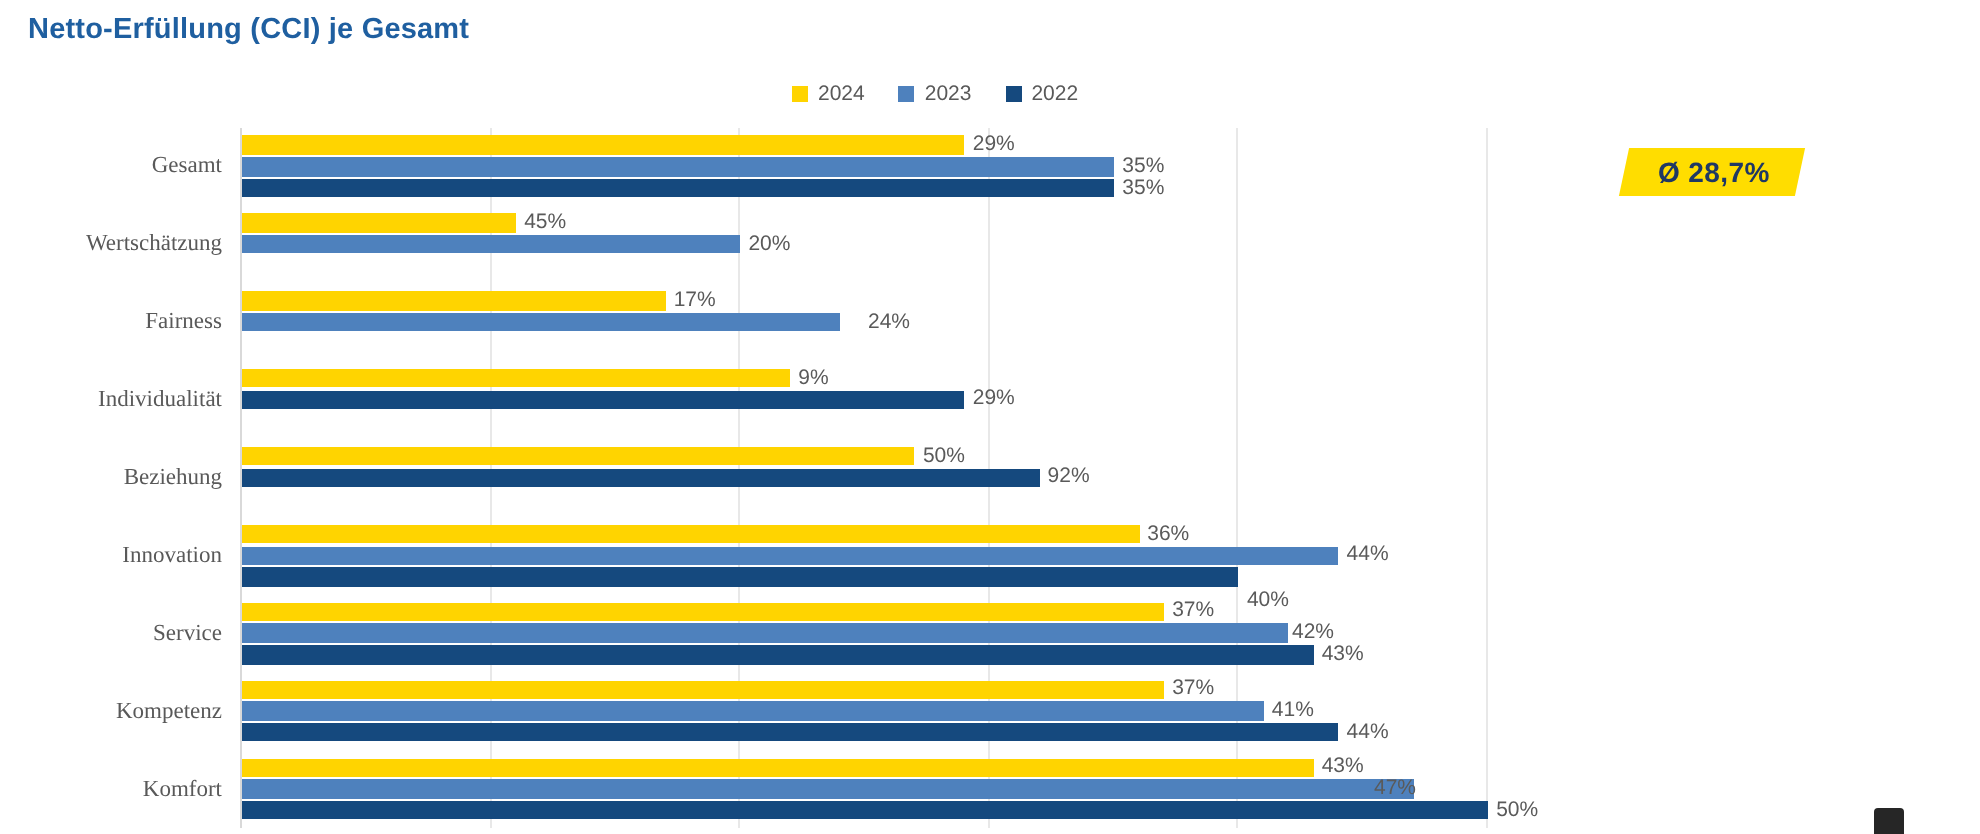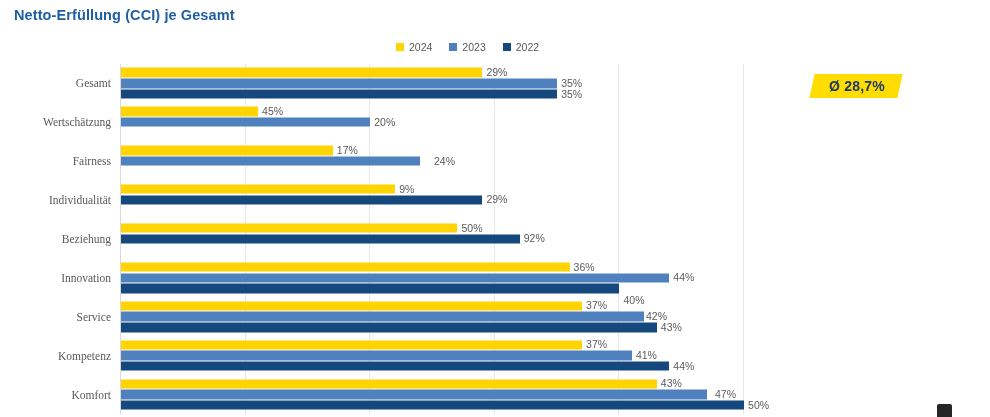--- a/index.html
+++ b/index.html
@@ -319,21 +319,21 @@
       </div>
       <div class="cat-row" style="top: 311.111px; height: 38.8889px;">
         <div class="cat-label">Komfort</div>
         <div class="bar-stack">
           <div class="bar-wrap">
             <div class="bar" style="width: 535.846px; background: rgb(255, 212, 0);"></div>
             <span class="bar-value" style="left: 535.846px;">43%</span>
           </div>
           <div class="bar-wrap">
             <div class="bar" style="width: 585.692px; background: rgb(78, 129, 189);"></div>
-            <span class="bar-value" style="left: 590px;">47%</span>
+            <span class="bar-value" style="left: 562px;">47%</span>
           </div>
           <div class="bar-wrap">
             <div class="bar" style="width: 623.077px; background: rgb(21, 73, 126);"></div>
             <span class="bar-value" style="left: 623.077px;">50%</span>
           </div>
         </div>
       </div>
     </div>
 
   <div class="avg-badge">

